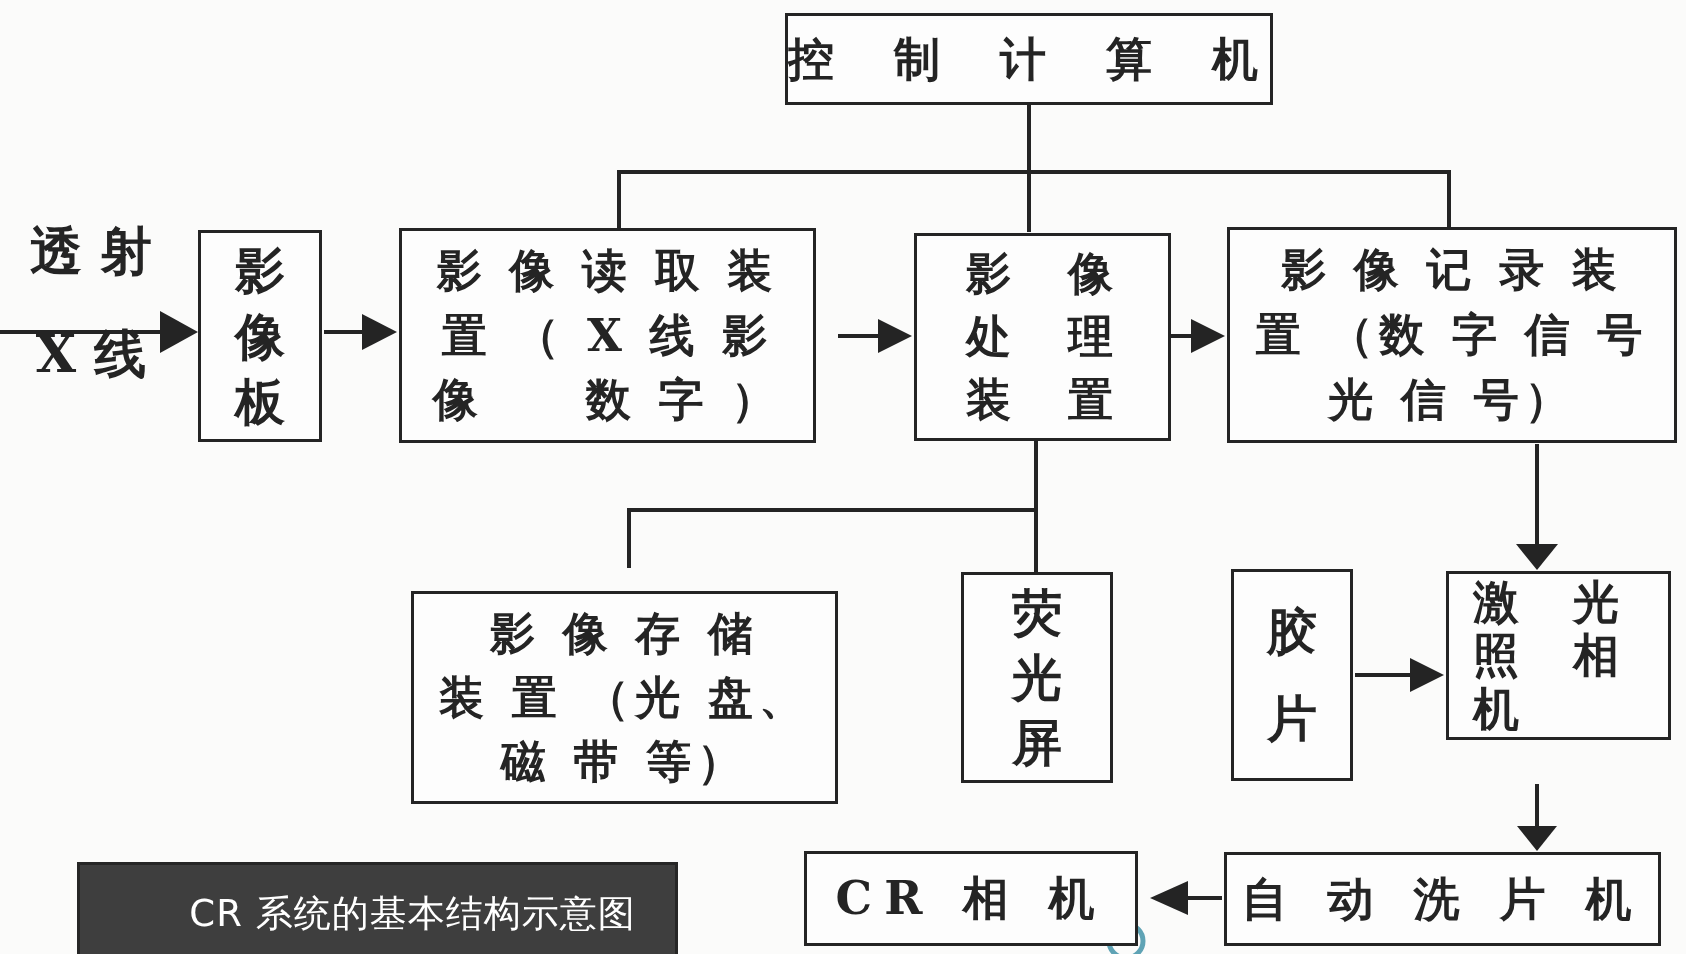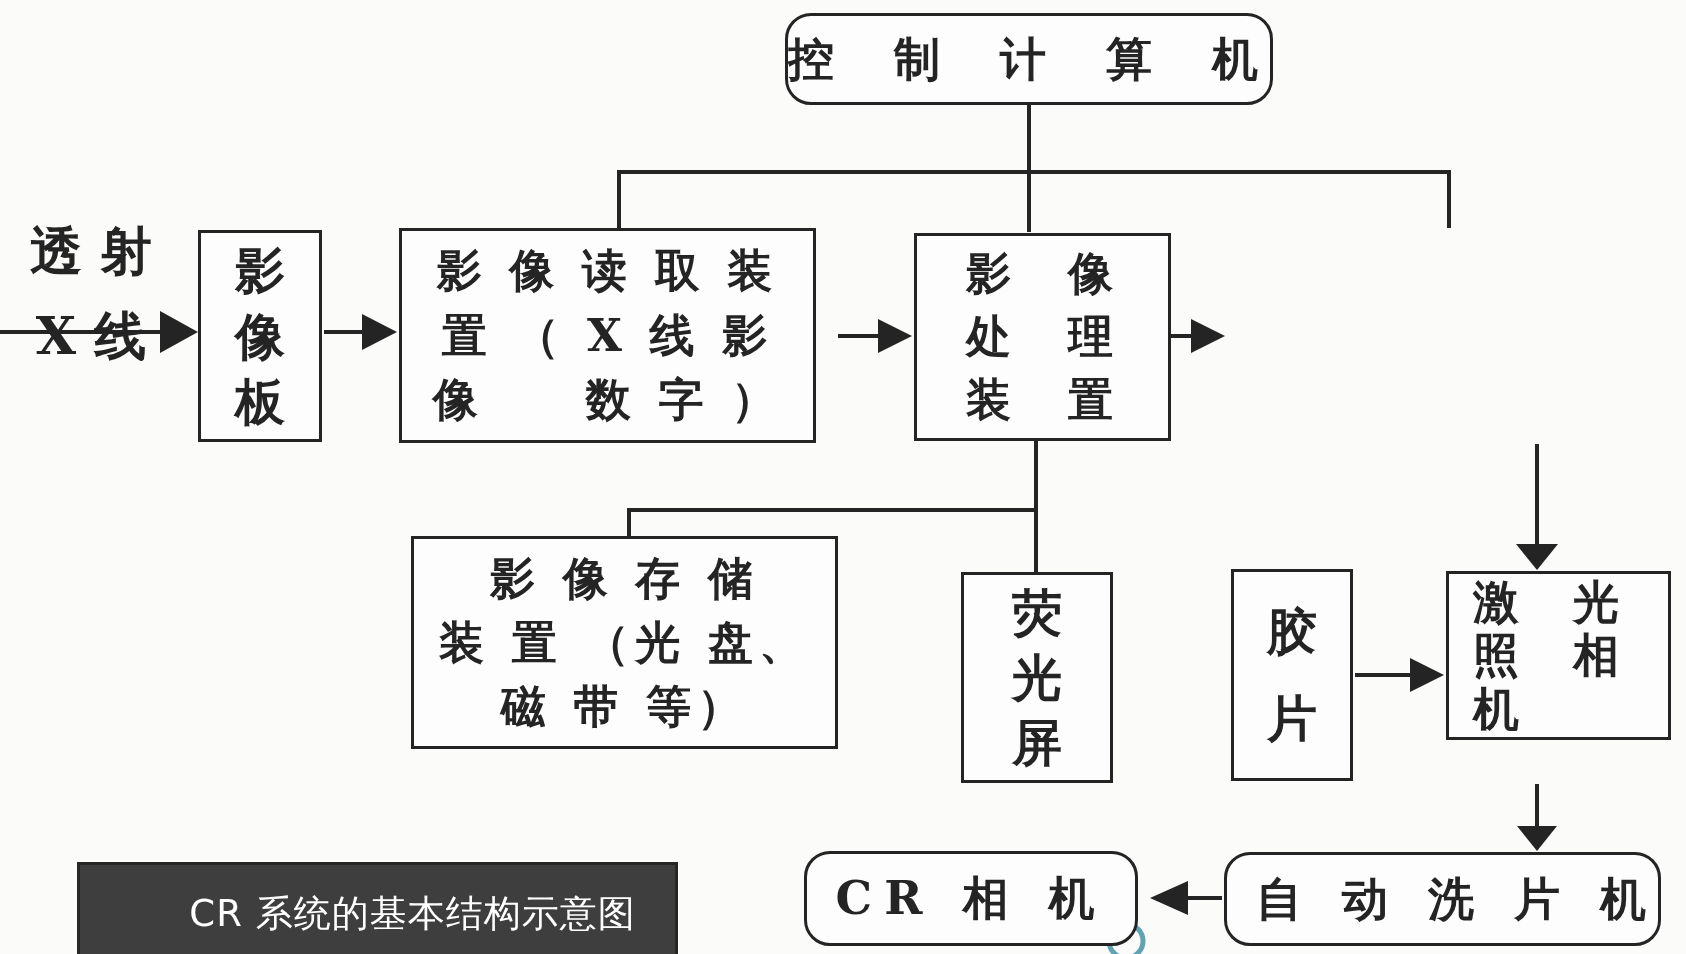--- a/index.html
+++ b/index.html
@@ -33,32 +33,32 @@
     box-sizing:border-box;
     display:flex;
     flex-direction:column;
     justify-content:space-evenly;
     align-items:center;
     text-align:center;
     line-height:1.1;
   }
   .box span{display:block;white-space:pre;}
 
-  .single-line{flex-direction:row;border-radius:26px;}
+  .single-line{flex-direction:row;}
 
   .node-control{font-size:46px;letter-spacing:22px;font-weight:600;}
   .node-wide{font-size:45px;letter-spacing:6px;font-weight:600;}
   .node-vert{font-size:50px;font-weight:600;}
   .node-bottom{font-size:46px;letter-spacing:12px;font-weight:600;}
   .node-laser{align-items:flex-start;padding-left:24px;font-size:46px;letter-spacing:4px;font-weight:600;}
 
   .xray-label{
     position:absolute;left:6px;top:222px;width:170px;
     font-size:52px;font-weight:700;text-align:center;
-    display:flex;flex-direction:column;gap:28px;line-height:1.1;
+    display:flex;flex-direction:column;gap:46px;line-height:1.1;
     white-space:pre;
   }
 
   .caption{
     position:absolute;left:77px;top:862px;width:601px;height:104px;
     background:var(--title-bg);
     border:3px solid var(--title-border);
     box-sizing:border-box;
     display:flex;align-items:center;justify-content:center;
     color:var(--title-text);
@@ -148,22 +148,27 @@
     <span>置 （ X 线 影</span>
     <span>像　　数 字 ）</span>
   </div>
 
   <div class="box node-wide" style="left:914px;top:233px;width:257px;height:208px;">
     <span>影　像</span>
     <span>处　理</span>
     <span>装　置</span>
   </div>
 
-
-  <div class="box node-wide" style="left:411px;top:536px;width:427px;height:213px;">
+  <div class="box node-wide" style="left:1227px;top:227px;width:450px;height:216px;">
+    <span>影 像 记 录 装</span>
+    <span>置 （数 字 信 号</span>
+    <span>光 信 号）</span>
+  </div>
+
+  <div class="box node-wide" style="left:411px;top:591px;width:427px;height:213px;">
     <span>影 像 存 储</span>
     <span>装 置 （光 盘、</span>
     <span>磁 带 等）</span>
   </div>
 
   <div class="box node-vert" style="left:961px;top:572px;width:152px;height:211px;">
     <span>荧</span>
     <span>光</span>
     <span>屏</span>
   </div>
@@ -172,21 +177,21 @@
     <span>胶</span>
     <span>片</span>
   </div>
 
   <div class="box node-laser" style="left:1446px;top:571px;width:225px;height:169px;">
     <span>激　光</span>
     <span>照　相</span>
     <span>机</span>
   </div>
 
-  <div class="box single-line node-bottom" style="left:1224px;top:852px;width:437px;height:94px;justify-content:flex-end;">
+  <div class="box single-line node-bottom" style="left:1224px;top:852px;width:437px;height:94px;">
     <span>自 动 洗 片 机</span>
   </div>
 
   <div class="box single-line node-bottom" style="left:804px;top:851px;width:334px;height:95px;">
     <span>CR 相 机</span>
   </div>
 
   <div class="caption">
     <span>CR 系统的基本结构示意图</span>
   </div>

